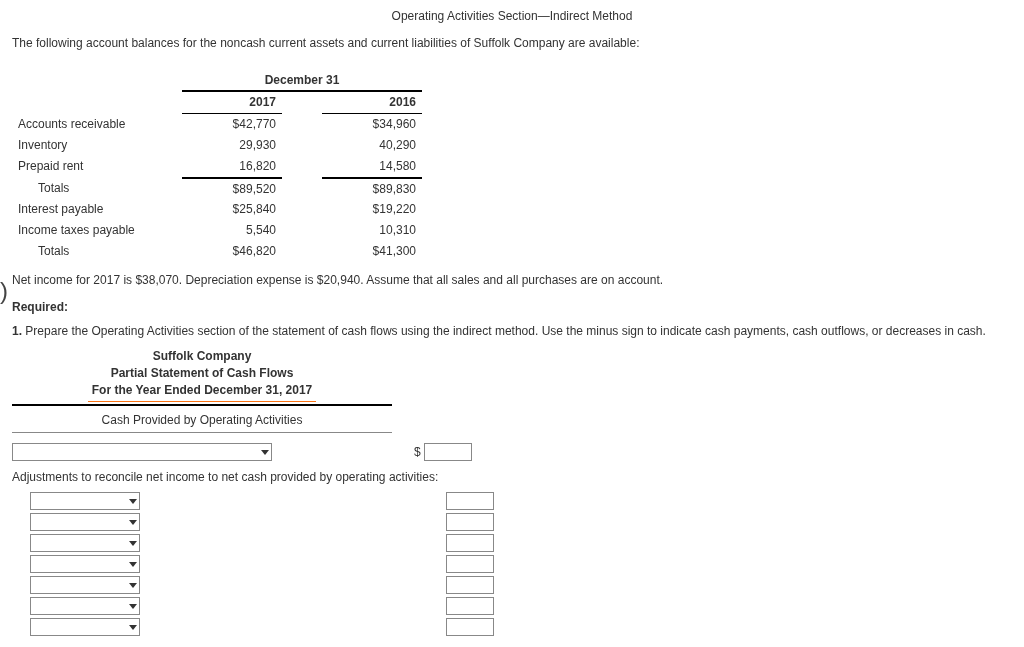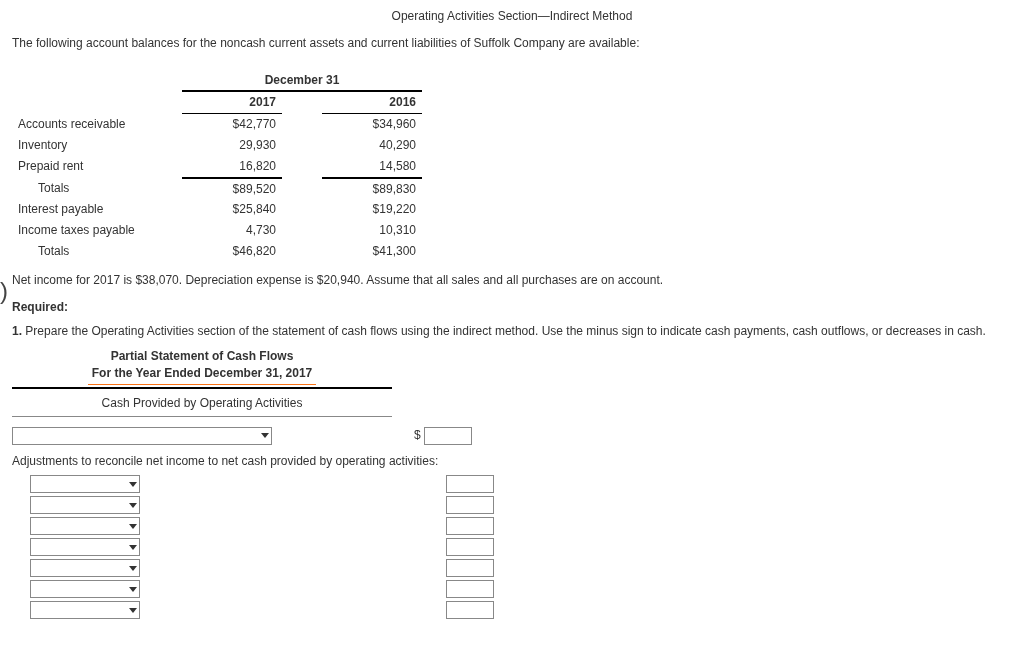--- a/index.html
+++ b/index.html
@@ -113,21 +113,21 @@
         <td class="num">$89,830</td>
       </tr>
       <tr>
         <td class="label-col">Interest payable</td>
         <td class="num">$25,840</td>
         <td class="spacer-col"></td>
         <td class="num">$19,220</td>
       </tr>
       <tr>
         <td class="label-col">Income taxes payable</td>
-        <td class="num">4,730</td>
+        <td class="num">5,540</td>
         <td class="spacer-col"></td>
         <td class="num">10,310</td>
       </tr>
       <tr>
         <td class="label-col indent">Totals</td>
         <td class="num">$46,820</td>
         <td class="spacer-col"></td>
         <td class="num">$41,300</td>
       </tr>
     </tbody>
@@ -136,20 +136,21 @@
 <div class="para">Net income for 2017 is $38,070. Depreciation expense is $20,940. Assume that all sales and all purchases are on account.</div>
 
 <div class="req-label">Required:</div>
 
 <div class="para">
   <b>1.</b>
   <span>Prepare the Operating Activities section of the statement of cash flows using the indirect method. Use the minus sign to indicate cash payments, cash outflows, or decreases in cash.</span>
 </div>
 
 <div class="stmt-wrap">
+  <div class="stmt-header">Suffolk Company</div>
   <div class="stmt-header">Partial Statement of Cash Flows</div>
   <div class="stmt-header"><span class="line3">For the Year Ended December 31, 2017</span></div>
 </div>
 
 <div class="section-head" style="width:380px;">Cash Provided by Operating Activities</div>
 
 <div class="row">
   <div class="dropdown wide">
       <span class="caret"></span>
     </div>

